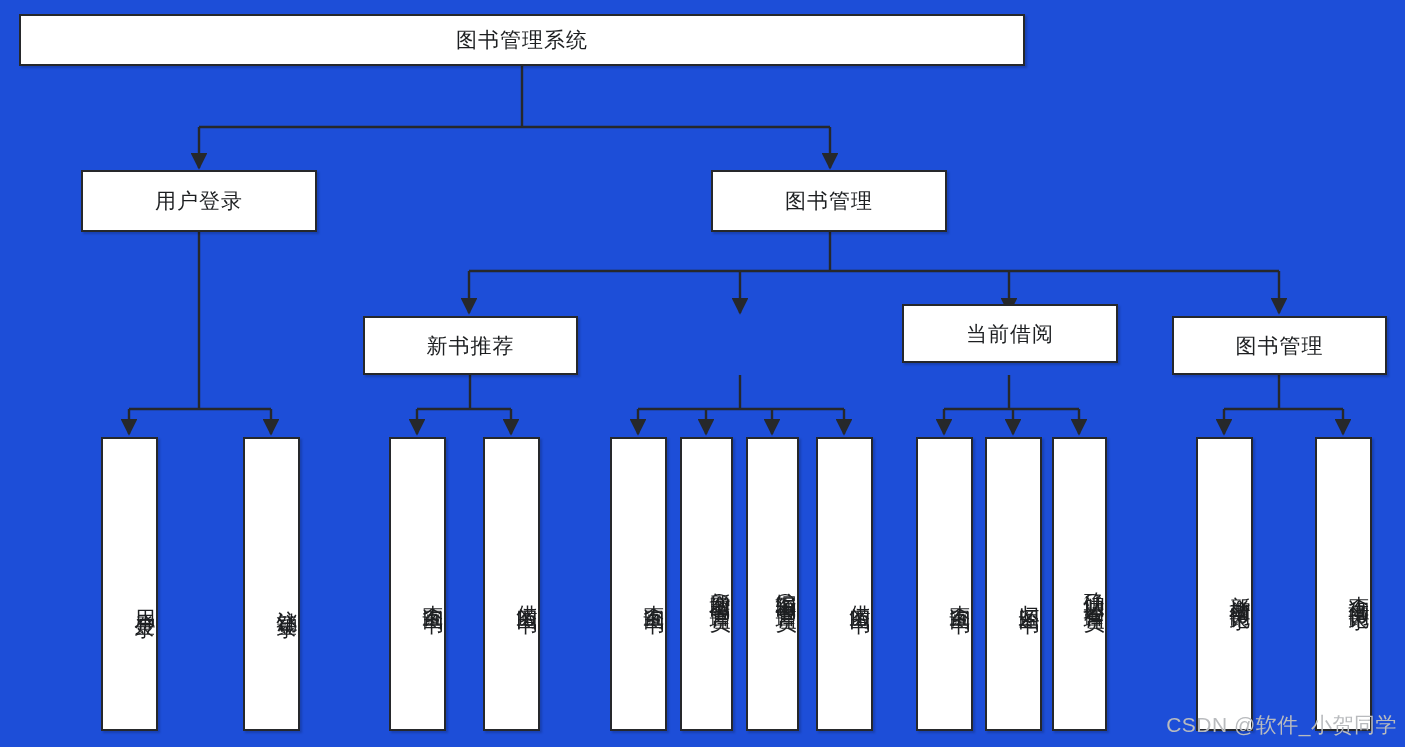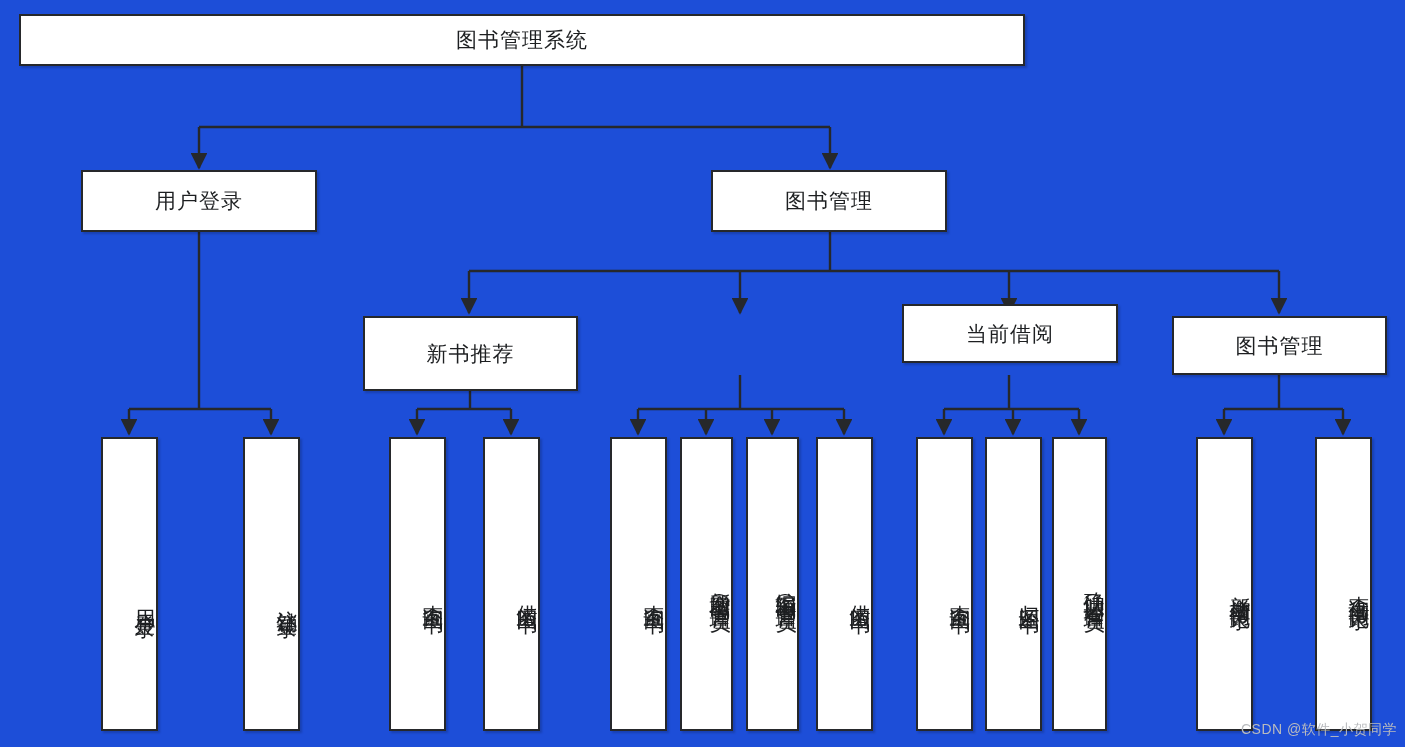--- a/index.html
+++ b/index.html
@@ -62,21 +62,21 @@
     padding-top: 8px;
   }
   .node-label {
     display: block;
     white-space: pre-wrap;
   }
   #watermark {
     position: absolute;
     right: 8px;
     bottom: 8px;
-    font-size: 14px;
+    font-size: 21px;
     color: #b9bbbe;
     letter-spacing: 0.5px;
     user-select: none;
     white-space: nowrap;
   }
 </style>
 </head>
 <body>
 
 <div id="canvas">
@@ -135,21 +135,21 @@
     <span class="node-label">图书管理系统</span>
   </div>
 
   <div class="node horiz" style="left:81px; top:170px; width:236px; height:62px;">
     <span class="node-label">用户登录</span>
   </div>
   <div class="node horiz" style="left:711px; top:170px; width:236px; height:62px;">
     <span class="node-label">图书管理</span>
   </div>
 
-  <div class="node horiz" style="left:363px; top:316px; width:215px; height:75px;">
+  <div class="node horiz" style="left:363px; top:316px; width:215px; height:59px;">
     <span class="node-label">新书推荐</span>
   </div>
   <div class="node horiz" style="left:902px; top:304px; width:216px; height:59px;">
     <span class="node-label">当前借阅</span>
   </div>
   <div class="node horiz" style="left:1172px; top:316px; width:215px; height:59px;">
     <span class="node-label">图书管理</span>
   </div>
 
   <div class="node vert pad-top-big" style="left:101px; top:437px; width:57px; height:294px;">

